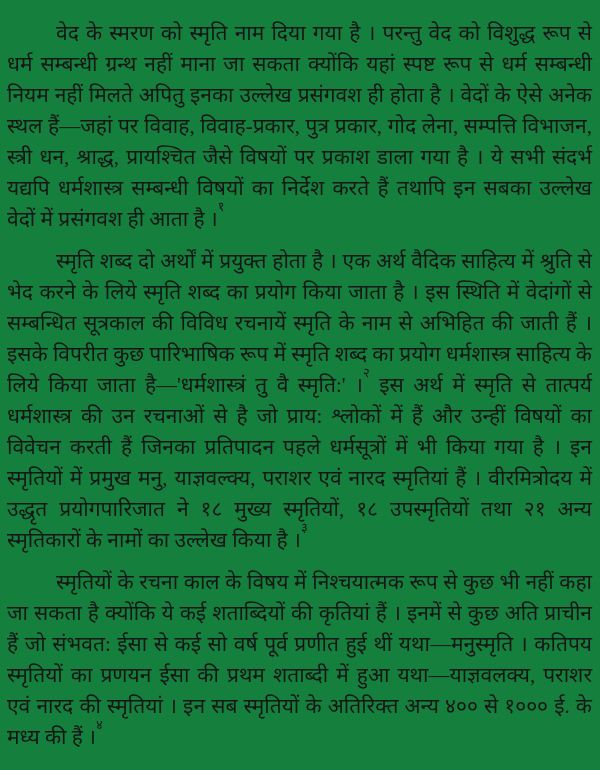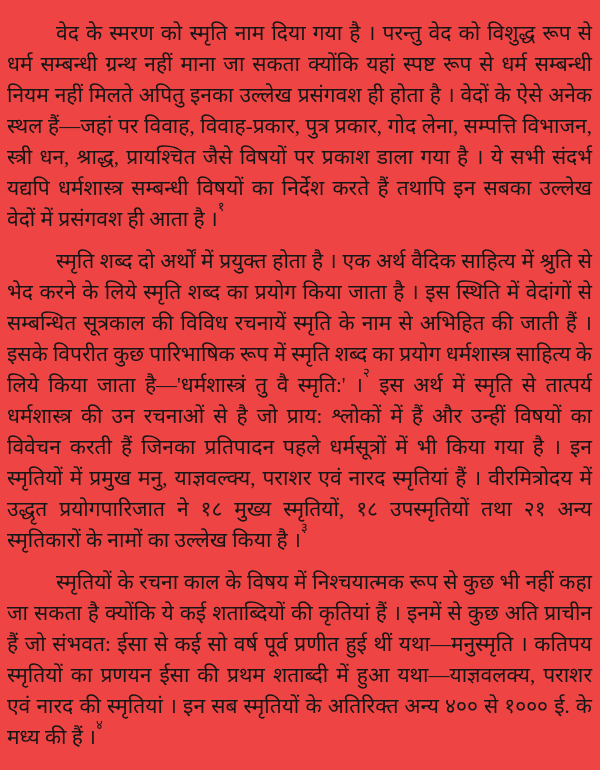--- a/index.html
+++ b/index.html
@@ -10,21 +10,21 @@
     width: 600px;
     height: 770px;
     background: #ffffff;
     overflow: hidden;
   }
   .page {
     box-sizing: border-box;
     width: 600px;
     height: 770px;
     padding: 18px 8px 8px 7px;
-    background: #ef4444;
+    background: #15803d;
     color: #161616;
     font-family: "Liberation Serif", "DejaVu Serif", serif;
     font-size: 21px;
     line-height: 31px;
     text-align: justify;
     text-justify: inter-word;
   }
   .para {
     margin: 0 0 11px 0;
     text-indent: 49px;

